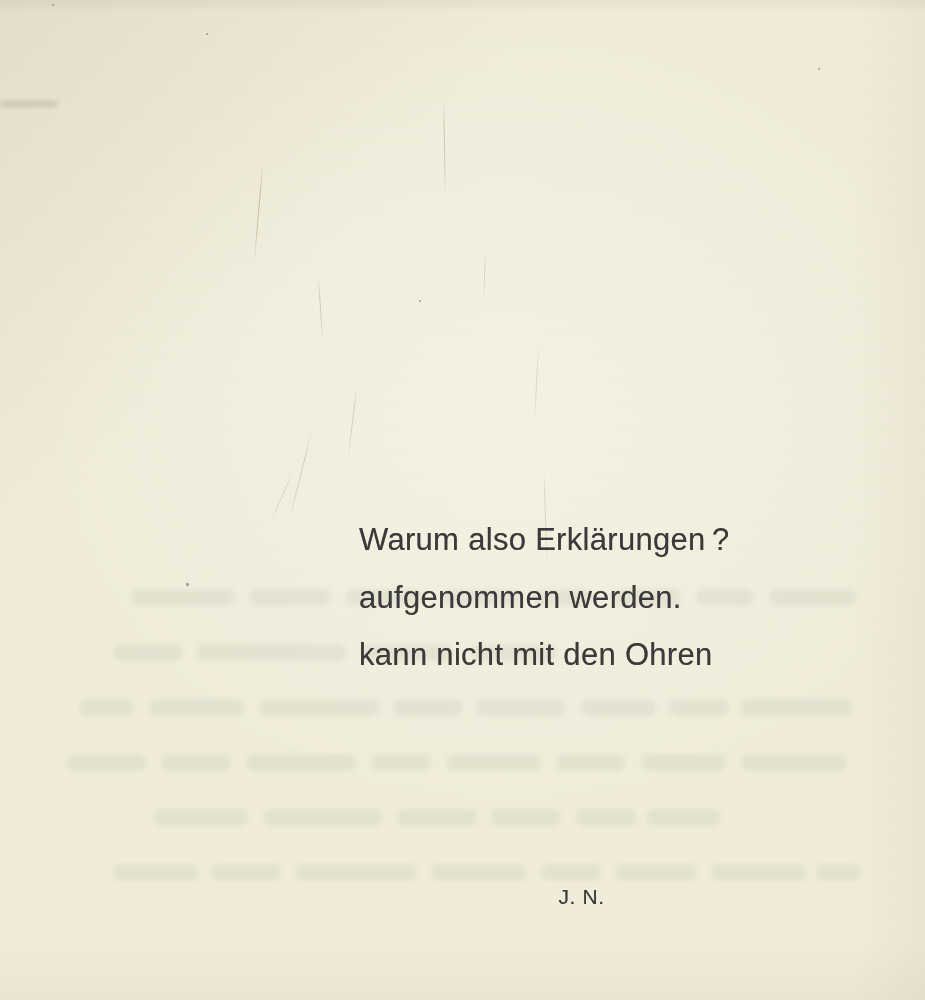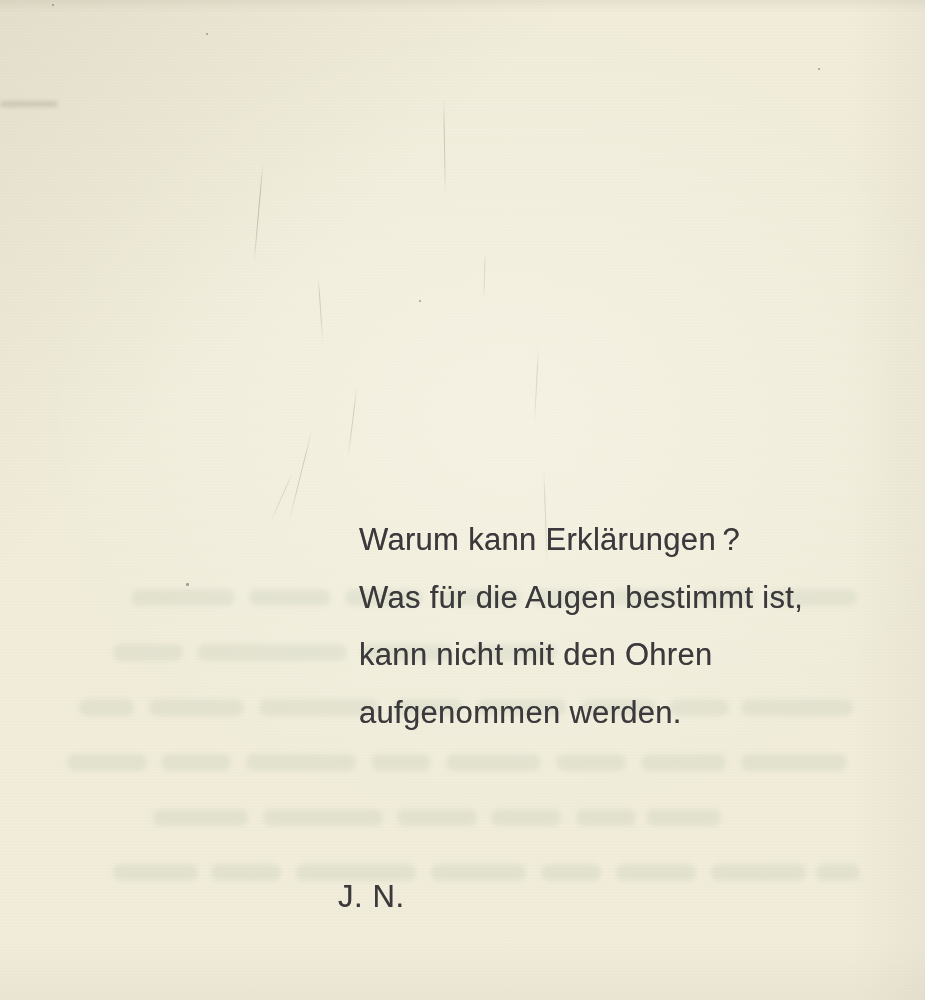--- a/index.html
+++ b/index.html
@@ -36,29 +36,29 @@
     line-height: 57.5px;
     letter-spacing: 0.3px;
     color: var(--ink, #3b393b);
     text-shadow: 0 0 0.5px rgba(59,57,59,0.55);
     z-index: 3;
   }
   .quote-line { white-space: nowrap; }
 
   .attribution {
     position: absolute;
-    left: 338px;
+    left: 351px;
     top: 868px;
     width: 461px;
-    font-size: 31px;
+    font-size: 21px;
     line-height: 57.5px;
     letter-spacing: 0.6px;
     color: var(--ink, #3b393b);
     text-shadow: 0 0 0.5px rgba(59,57,59,0.55);
-    text-align: left;
+    text-align: center;
     z-index: 3;
   }
 
   
   .ghost-seg {
     position: absolute;
     height: 17px;
     border-radius: 8px;
     background: #b4c0aa;
     opacity: 0.22;
@@ -97,24 +97,23 @@
   }
 </style>
 </head>
 <body>
 
 <div class="paper">
 
   <div class="edge-smudge"></div>
 
   <div class="quote-block">
-    <div class="quote-line">Warum kann Erklärungen ?</div>
-    <div class="quote-line">Was für die Augen bestimmt ist,</div>
+    <div class="quote-line">Warum also Erklärungen ?</div>
+    <div class="quote-line">aufgenommen werden.</div>
     <div class="quote-line">kann nicht mit den Ohren</div>
-    <div class="quote-line">aufgenommen werden.</div>
   </div>
 
   <div class="attribution">J. N.</div>
 
 <div class="ghost-seg" style="left: 131px; top: 589px; width: 104px;"></div>
     <div class="ghost-seg" style="left: 249px; top: 589px; width: 82px;"></div>
     <div class="ghost-seg" style="left: 345px; top: 589px; width: 78px;"></div>
     <div class="ghost-seg" style="left: 441px; top: 589px; width: 80px;"></div>
     <div class="ghost-seg" style="left: 533px; top: 589px; width: 60px;"></div>
     <div class="ghost-seg" style="left: 611px; top: 589px; width: 70px;"></div>

